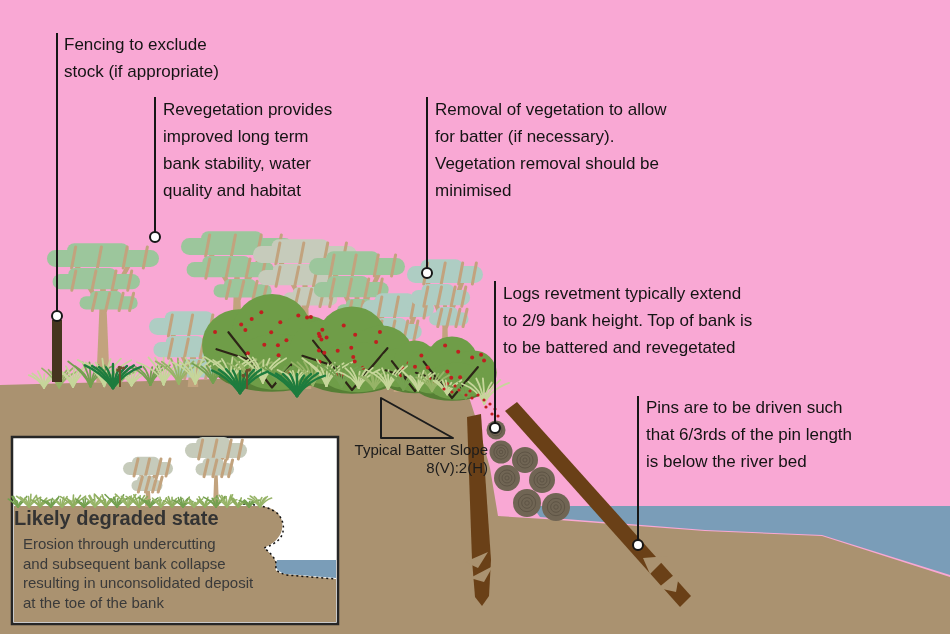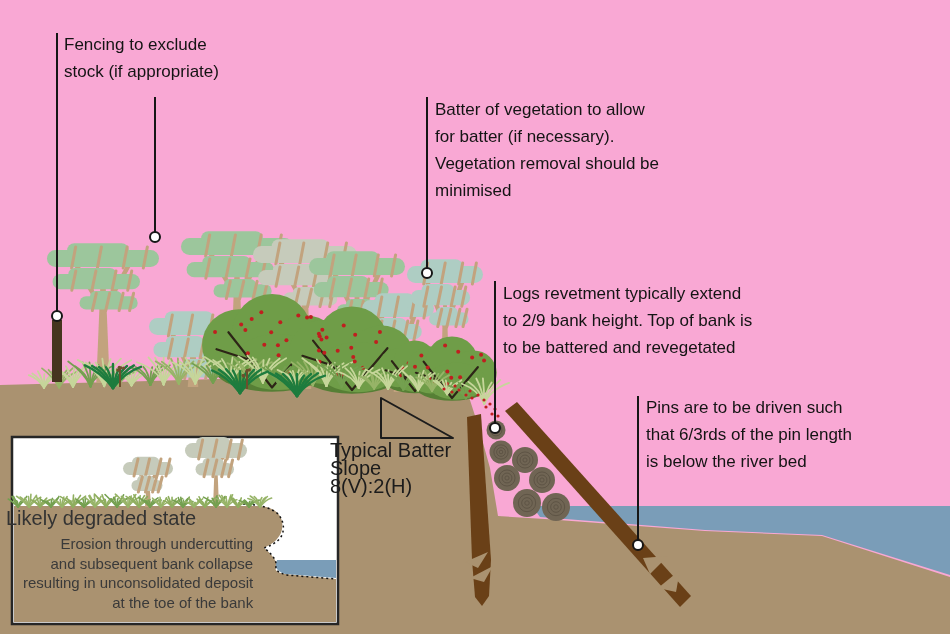--- a/index.html
+++ b/index.html
@@ -1,24 +1,24 @@
 <!DOCTYPE html>
 <html><head>
 <meta charset="utf-8">
 <style>
   html,body{margin:0;padding:0;background:#ffffff;}
   #stage{position:relative;width:950px;height:634px;overflow:hidden;background:#f9a8d4;
          font-family:"Liberation Sans",sans-serif;}
   #scene{position:absolute;left:0;top:0;}
   .ann{position:absolute;font-size:17px;line-height:27px;color:#141414;white-space:pre-line;}
-  .batter{position:absolute;left:330px;top:441px;width:158px;text-align:left;
-          font-size:20px;line-height:18px;color:#1c1c1c;}
-  .inset-title{position:absolute;left:6px;top:507px;font-size:20px;font-weight:normal;color:#333;}
+  .batter{position:absolute;left:330px;top:441px;width:158px;text-align:right;
+          font-size:15px;line-height:18px;color:#1c1c1c;}
+  .inset-title{position:absolute;left:14px;top:507px;font-size:20px;font-weight:bold;color:#333;}
   .inset-body{position:absolute;left:23px;top:534px;font-size:15px;line-height:19.5px;
-              color:#3a3a3a;white-space:pre-line;text-align:right;}
+              color:#3a3a3a;white-space:pre-line;}
 </style>
 </head>
 <body>
 
 <div id="stage">
   <svg id="scene" width="950" height="634" viewBox="0 0 950 634">
       <g>
         <path d="M0,385 L150,381 L250,378 L360,384 L432,387 L468,394 L478,425 L490,468 L498,516 L545,519 L705,531 L822,536 L950,577 L950,634 L0,634 Z" fill="#aa9270"></path>
       </g>
       <g>
@@ -795,21 +795,25 @@
         <path d="M260,507 Q258,499.5036416232586 254.2811152815819,496.56316071748734" stroke="#97b468" stroke-width="1.6" fill="none" stroke-linecap="round"></path>
         <path d="M260,507 Q260,499.5036416232586 261.86720514297485,497.59302508831024" stroke="#97b468" stroke-width="1.6" fill="none" stroke-linecap="round"></path>
         <path d="M260,507 Q262,499.5036416232586 265.6130683541298,497.4334543943405" stroke="#97b468" stroke-width="1.6" fill="none" stroke-linecap="round"></path>
         <path d="M260,507 Q264,499.5036416232586 267.40144255161283,496.5134924650192" stroke="#97b468" stroke-width="1.6" fill="none" stroke-linecap="round"></path>
         <path d="M260,507 Q266,499.5036416232586 271.60659531354906,498.0883883237839" stroke="#97b468" stroke-width="1.6" fill="none" stroke-linecap="round"></path>
       </g>
     </svg>
 
   <div class="ann" style="left:64px;top:31px">Fencing to exclude
 stock (if appropriate)</div>
-  <div class="ann" style="left:435px;top:96px">Batter of vegetation to allow
+  <div class="ann" style="left:163px;top:96px">Revegetation provides
+improved long term
+bank stability, water
+quality and habitat</div>
+  <div class="ann" style="left:435px;top:96px">Removal of vegetation to allow
 for batter (if necessary).
 Vegetation removal should be
 minimised</div>
   <div class="ann" style="left:503px;top:280px">Logs revetment typically extend
 to 2/9 bank height. Top of bank is
 to be battered and revegetated</div>
   <div class="ann" style="left:646px;top:394px">Pins are to be driven such
 that 6/3rds of the pin length
 is below the river bed</div>
 

